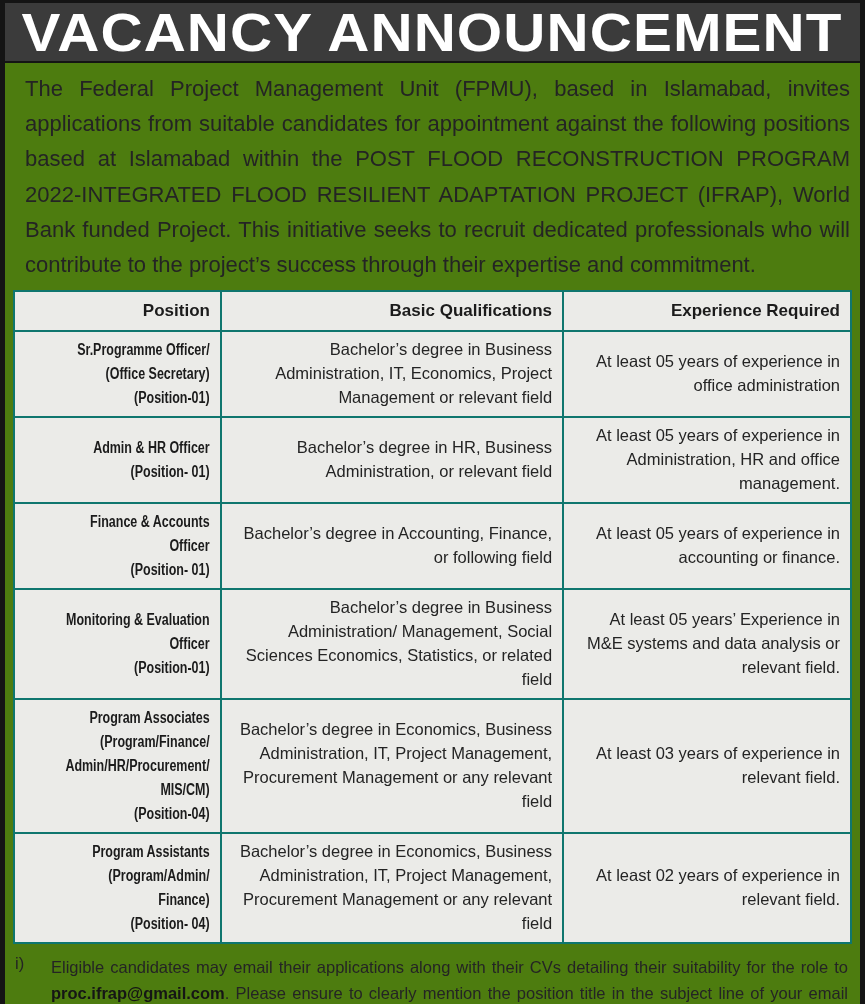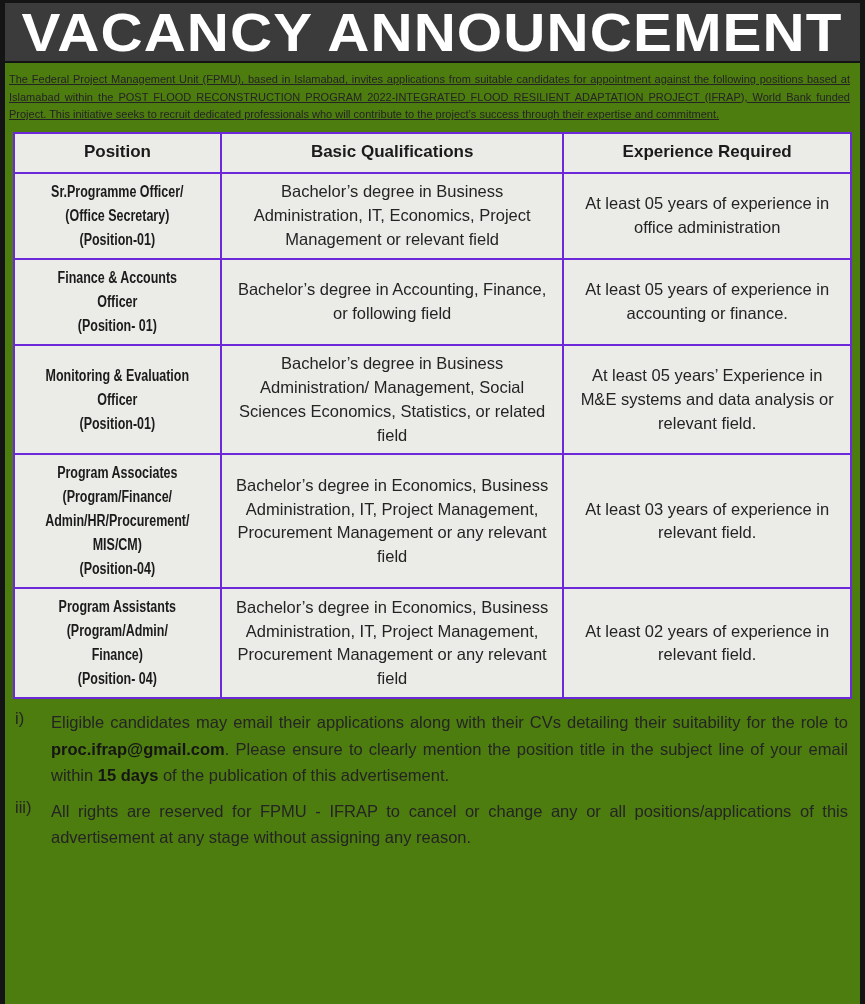--- a/index.html
+++ b/index.html
@@ -37,40 +37,39 @@
     font-size: 54px;
     letter-spacing: 1px;
     white-space: nowrap;
     display: inline-block;
     transform: scaleX(1.08);
     transform-origin: 50% 50%;
     line-height: 1;
   }
   
   .intro {
-    font-size: 11px;
+    font-size: 22px;
     line-height: 1.6;
     text-align: justify;
-    padding: 8px 10px 6px 4px;
+    padding: 8px 10px 6px 20px;
     color: #242424;
     flex: 0 0 auto;
-    text-decoration: underline;
   }
   
   .tbl-wrap { padding: 2px 8px 0 8px; flex: 0 0 auto; }
   table {
     width: 100%;
     border-collapse: collapse;
     background: #ebebe8;
   }
   th, td {
-    border: 2px solid #6d28d9;
+    border: 2px solid #0f766e;
     padding: 6px 10px;
     vertical-align: middle;
-    text-align: center;
+    text-align: right;
     font-size: 16.5px;
     line-height: 1.45;
     color: #242424;
   }
   th {
     font-weight: bold;
     font-size: 17px;
     height: 40px;
     color: #1b1b1b;
   }
@@ -142,20 +141,28 @@
       <tbody>
         <tr class="r1">
           <td class="pos">
               <div class="pos-text">Sr.Programme Officer/
 (Office Secretary)
 (Position-01)</div>
             </td>
           <td>Bachelor’s degree in Business Administration, IT, Economics, Project Management or relevant field</td>
           <td>At least 05 years of experience in office administration</td>
         </tr>
+        <tr class="r2">
+          <td class="pos">
+              <div class="pos-text">Admin &amp; HR Officer
+(Position- 01)</div>
+            </td>
+          <td>Bachelor’s degree in HR, Business Administration, or relevant field</td>
+          <td>At least 05 years of experience in Administration, HR and office management.</td>
+        </tr>
         <tr class="r3">
           <td class="pos">
               <div class="pos-text">Finance &amp; Accounts
 Officer
 (Position- 01)</div>
             </td>
           <td>Bachelor’s degree in Accounting, Finance, or following field</td>
           <td>At least 05 years of experience in accounting or finance.</td>
         </tr>
         <tr class="r4">

